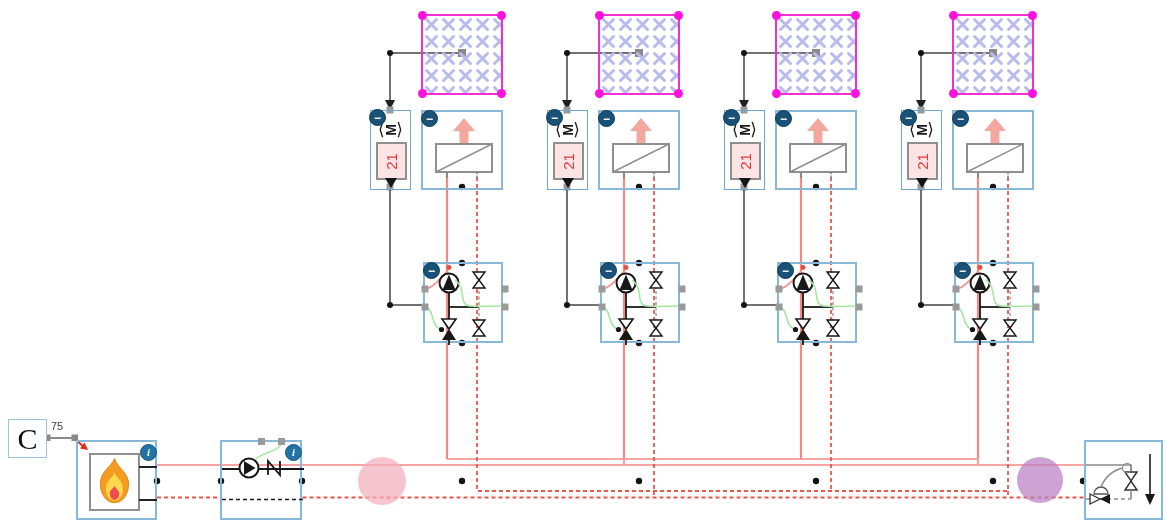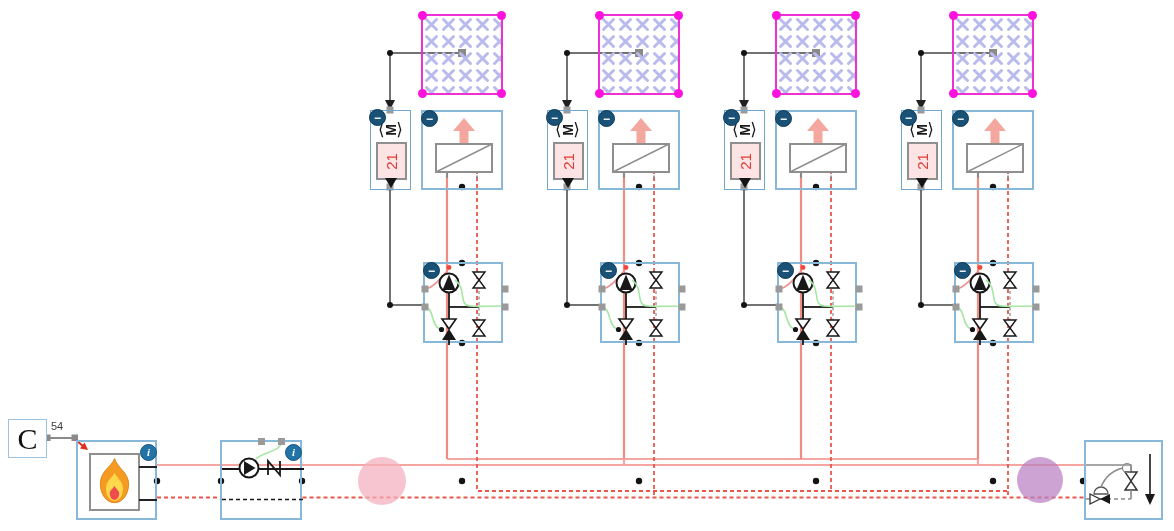--- a/index.html
+++ b/index.html
@@ -114,21 +114,21 @@
       <use href="#branch-lines" x="177"></use>
       <use href="#branch-lines" x="354"></use>
       <use href="#branch-lines" x="531"></use>
     </svg>
 
   <div class="blocks">
 
     <div class="block c-block">
         <span>C</span>
       </div>
-    <span class="value-label">54</span>
+    <span class="value-label">75</span>
 
     <div class="block blue-border boiler-block">
       <div class="boiler-inner">
         <svg width="47" height="54" viewBox="0 0 50 56">
           <path d="M25,3 C22,12 10,16 10,30 C10,42 17,50 25,50 C33,50 40,42 40,30 C40,18 28,13 25,3 Z" fill="#f59b22" stroke="#d98512" stroke-width="1"></path>
           <path d="M25,18 C23,24 16,26 16,35 C16,43 20,48 25,48 C30,48 34,43 34,35 C34,27 27,24 25,18 Z" fill="#ffd84d"></path>
           <path d="M25,32 C24,35 20,36 20,40 C20,44 22,47 25,47 C28,47 30,44 30,40 C30,37 26,35 25,32 Z" fill="#ef4d4d"></path>
         </svg>
       </div>
       <div class="stub" style="left:61px;top:24px;width:18px;"></div>

